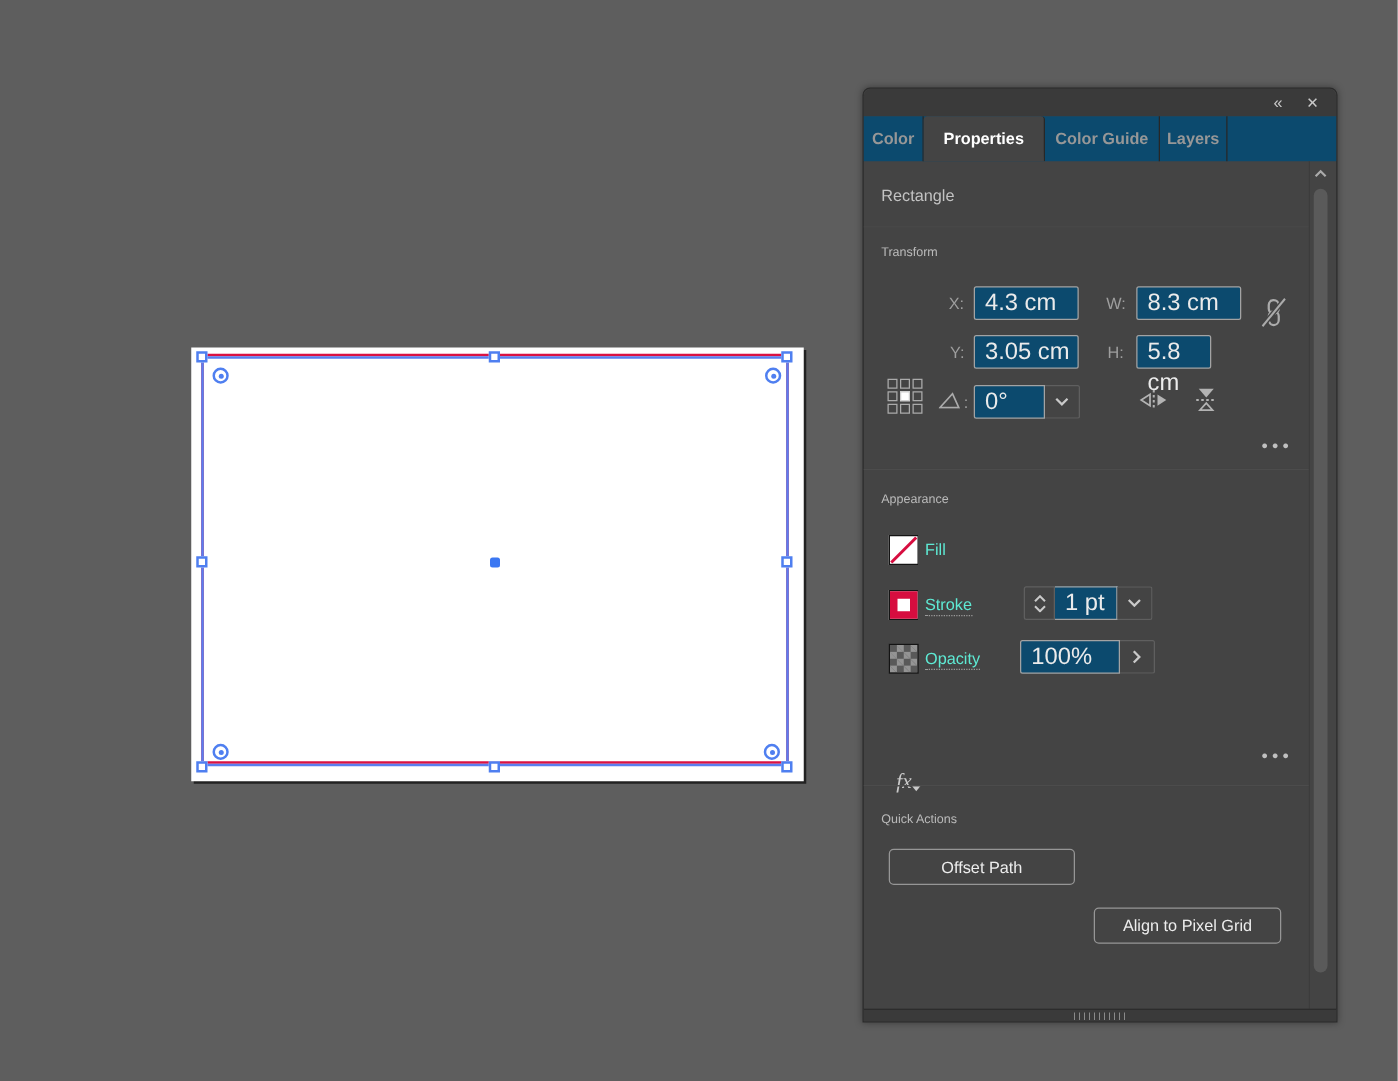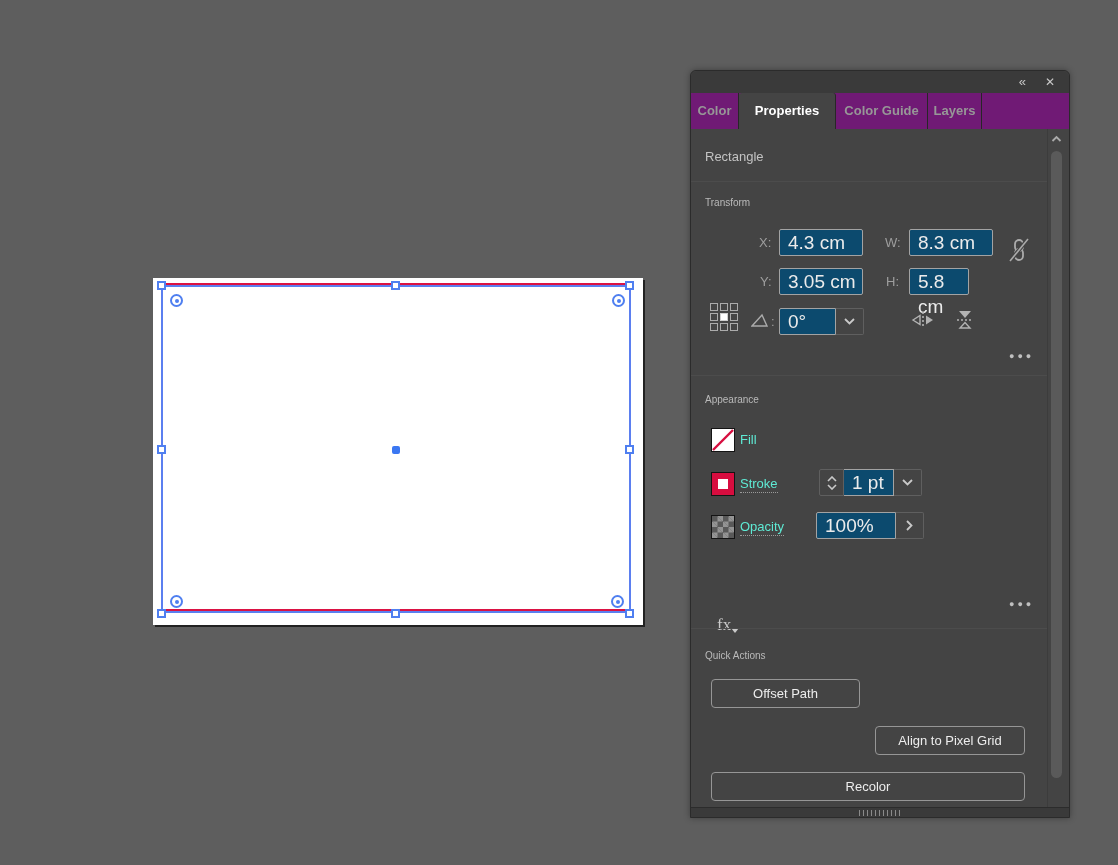--- a/index.html
+++ b/index.html
@@ -28,21 +28,21 @@
     background:#444444; border:1px solid #2b2b2b; border-radius:6px 6px 0 0;
     box-shadow:0 0 6px rgba(0,0,0,.35); }
   .topbar { position:absolute; left:0; top:0; width:100%; height:22px;
     background:#3a3a3a; border-radius:6px 6px 0 0; }
   .topbar-icon { position:absolute; color:#c9c9c9; font-size:13px; line-height:22px;
     cursor:pointer; }
   .collapse-icon { right:44px; letter-spacing:-1px; }
   .close-icon { right:14px; font-size:12px; }
 
   .tabbar { position:absolute; left:0; top:22px; width:100%; height:36px;
-    background:#701a75; display:flex; }
+    background:#0c4a6e; display:flex; }
   .tab { height:36px; line-height:36px; text-align:center; font-size:13px;
     font-weight:bold; color:#979797; cursor:pointer; border-right:1px solid #272727;
     white-space:nowrap; overflow:hidden; }
   .tab.t0 { width:48px; }
   .tab.t1 { width:97px; }
   .tab.t2 { width:92px; padding:0 4px; }
   .tab.t3 { width:54px; }
   .tab.active { background:#444444; color:#ffffff; border-radius:3px 3px 0 0; }
 
   .body { position:absolute; left:0; top:58px; width:357px; height:680px; }
@@ -81,21 +81,21 @@
   .swatch-stroke { border:1px solid #141414; background:#ffffff; }
   .swatch-stroke::before { content:""; position:absolute; inset:0; border:6px solid #d70d3f; }
   .swatch-opacity { background-color:#595959;
     background-image:
       linear-gradient(45deg,#949494 25%,transparent 25%,transparent 75%,#949494 75%),
       linear-gradient(45deg,#949494 25%,transparent 25%,transparent 75%,#949494 75%);
     background-size:11px 11px; background-position:0 0,5.5px 5.5px; }
   .app-label { position:absolute; left:49px; font-size:13px; color:#5eead4; }
   .app-link { border-bottom:1px dotted #9a9a9a; padding-bottom:1px; cursor:pointer; }
   .fx { position:absolute; left:26px; top:486px; color:#c9c9c9; font-size:17px;
-    font-family:"Liberation Serif", serif; cursor:pointer; }
+    font-style:italic; font-family:"Liberation Serif", serif; cursor:pointer; }
   .fx::after { content:""; position:absolute; right:-8px; bottom:2px; border-left:4px solid transparent;
     border-right:4px solid transparent; border-top:5px solid #c9c9c9; }
 
   
   .qbtn { position:absolute; height:29px; border:1px solid #969696; border-radius:4px;
     background:transparent; color:#ededed; font-size:13px; text-align:center;
     line-height:27px; cursor:pointer; font-family:"Liberation Sans", sans-serif; }
 
   
   .scrollbar { position:absolute; right:5px; top:58px; width:17px; height:680px;
@@ -257,21 +257,20 @@
 
       <div class="fx">fx</div>
 
       <div class="dots" style="left:318px;top:470px;">●●●</div>
       <div class="divider" style="top:499px;"></div>
 
       <div class="sect-title" style="top:521px;text-align:center;">Quick Actions</div>
 
       <button class="qbtn" style="left:20px;top:550px;width:149px;">Offset Path</button>
       <button class="qbtn" style="left:184px;top:597px;width:150px;">Align to Pixel Grid</button>
-      <button class="qbtn" style="left:20px;top:643px;width:314px;">Recolor</button>
     </div>
 
     <div class="scrollbar">
       <div class="scroll-up">
         <svg width="13" height="13" viewBox="0 0 13 13">
             <polyline points="2.5,8 6.5,4 10.5,8" fill="none" stroke="#aaaaaa" stroke-width="1.8"></polyline>
           </svg>
       </div>
       <div class="scroll-thumb"></div>
     </div>

